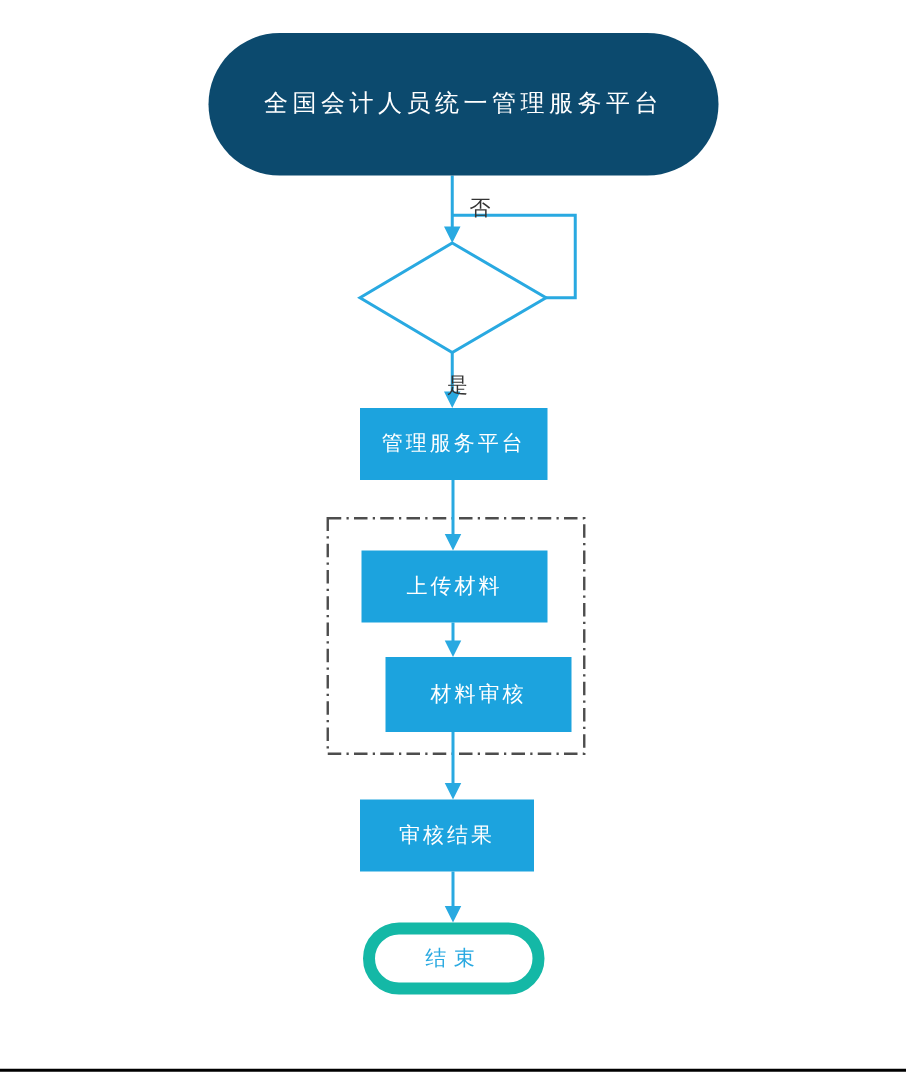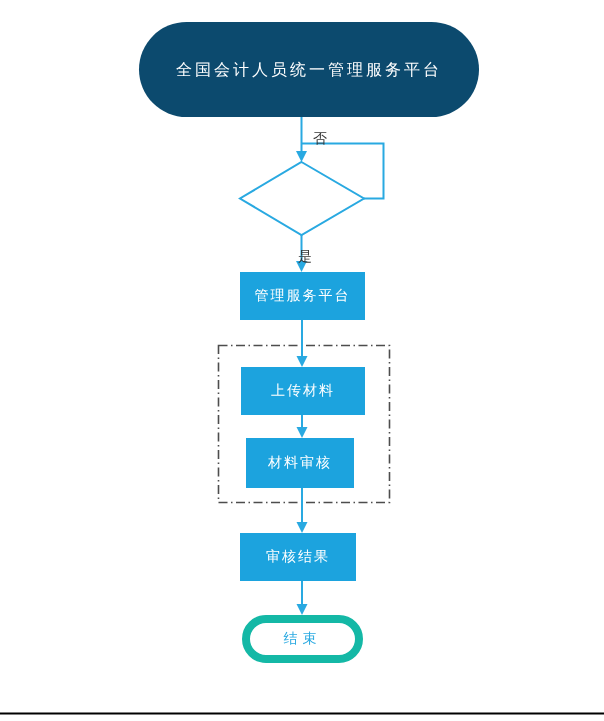--- a/index.html
+++ b/index.html
@@ -21,21 +21,21 @@
     background:#0c4a6e;border-radius:48px;
     color:#ffffff;font-size:16px;line-height:24px;letter-spacing:3px;
     flex-direction:row;
   }
   .process{
     background:#1CA3DE;color:#ffffff;
     font-size:14px;letter-spacing:2px;
   }
   .node-apply {left:240px;top:272px;width:125px;height:48px;}
   .node-upload{left:241px;top:367px;width:124px;height:48px;}
-  .node-review{left:246px;top:438px;width:108px;height:50px;}
+  .node-review{left:257px;top:438px;width:124px;height:50px;}
   .node-result{left:240px;top:533px;width:116px;height:48px;}
   .node-end{
     left:242px;top:615px;width:121px;height:48px;
     background:#ffffff;border:8px solid #14b8a6;border-radius:24px;
     color:#29A9E1;font-size:14px;letter-spacing:5px;
   }
   .decision-label{
     left:240px;top:190px;width:124px;height:18px;
     color:#29A9E1;font-size:14px;letter-spacing:2px;
     text-align:center;line-height:18px;

